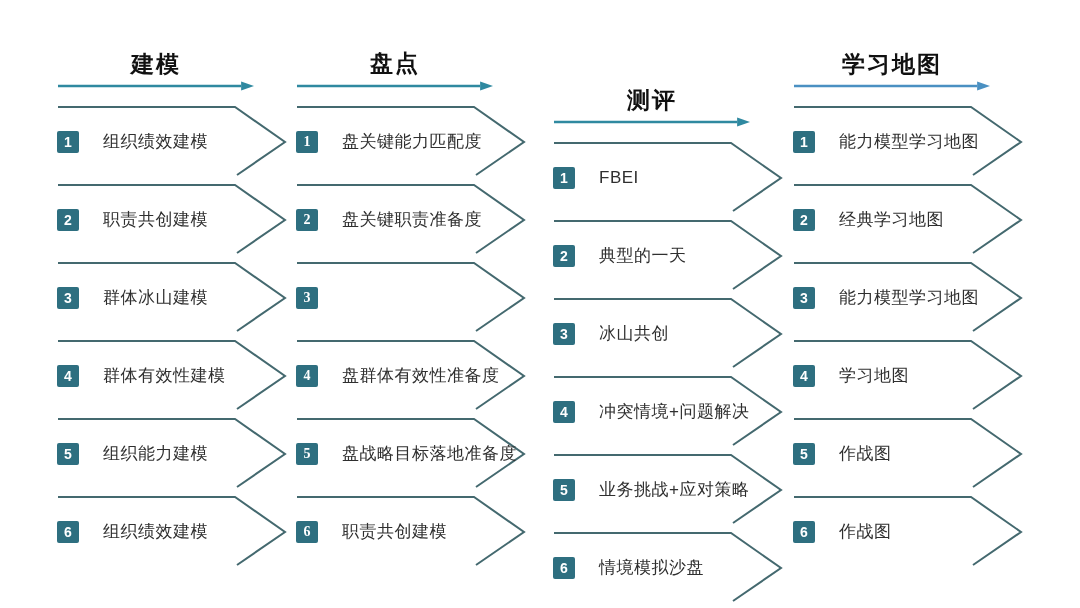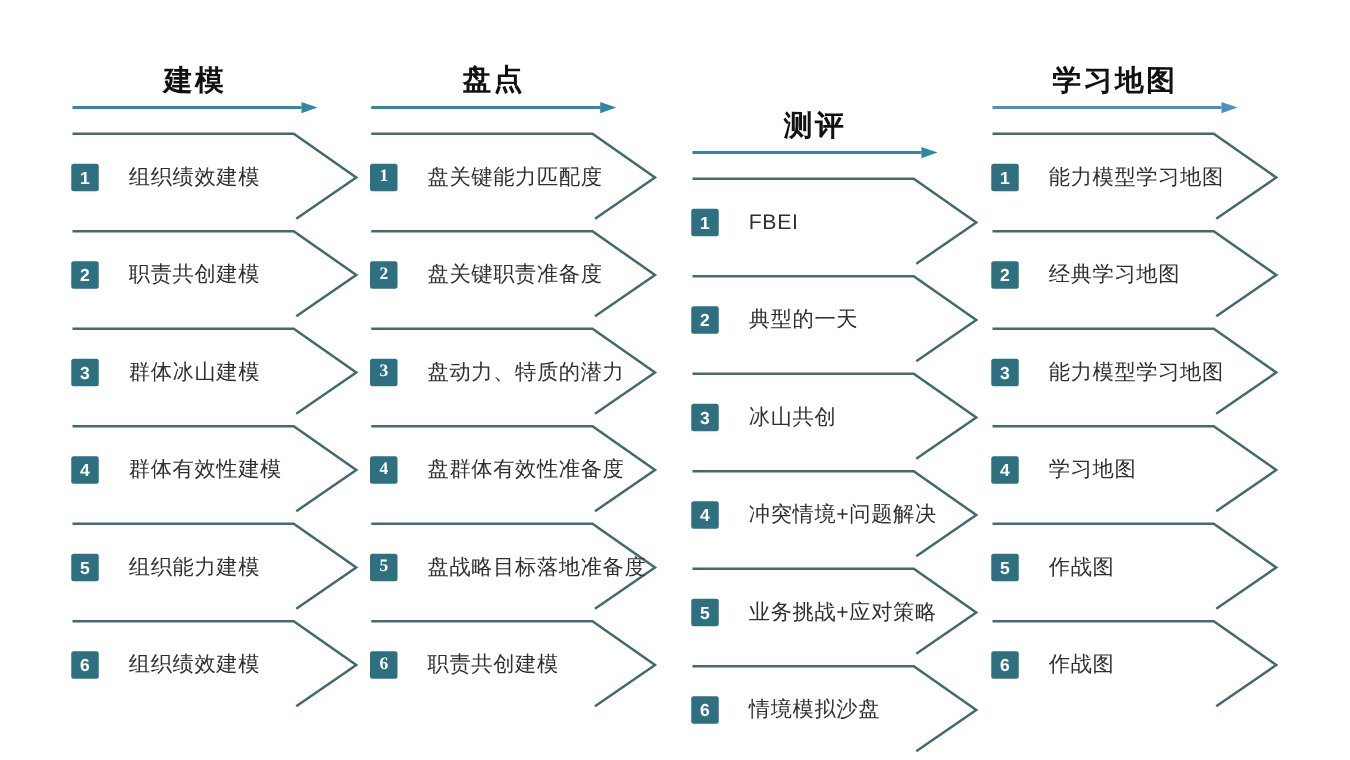--- a/index.html
+++ b/index.html
@@ -163,21 +163,20 @@
       </svg>
       <span class="badge">2</span>
       <span class="label">盘关键职责准备度</span>
     </div>
 
     <div class="item">
       <svg class="shape" viewBox="0 0 230 72" preserveAspectRatio="none" aria-hidden="true">
         <polyline points="1,2 178,2 228,37 180,70"></polyline>
       </svg>
       <span class="badge">3</span>
-      <span class="label">盘动力、特质的潜力</span>
     </div>
 
     <div class="item">
       <svg class="shape" viewBox="0 0 230 72" preserveAspectRatio="none" aria-hidden="true">
         <polyline points="1,2 178,2 228,37 180,70"></polyline>
       </svg>
       <span class="badge">4</span>
       <span class="label">盘群体有效性准备度</span>
     </div>
 

